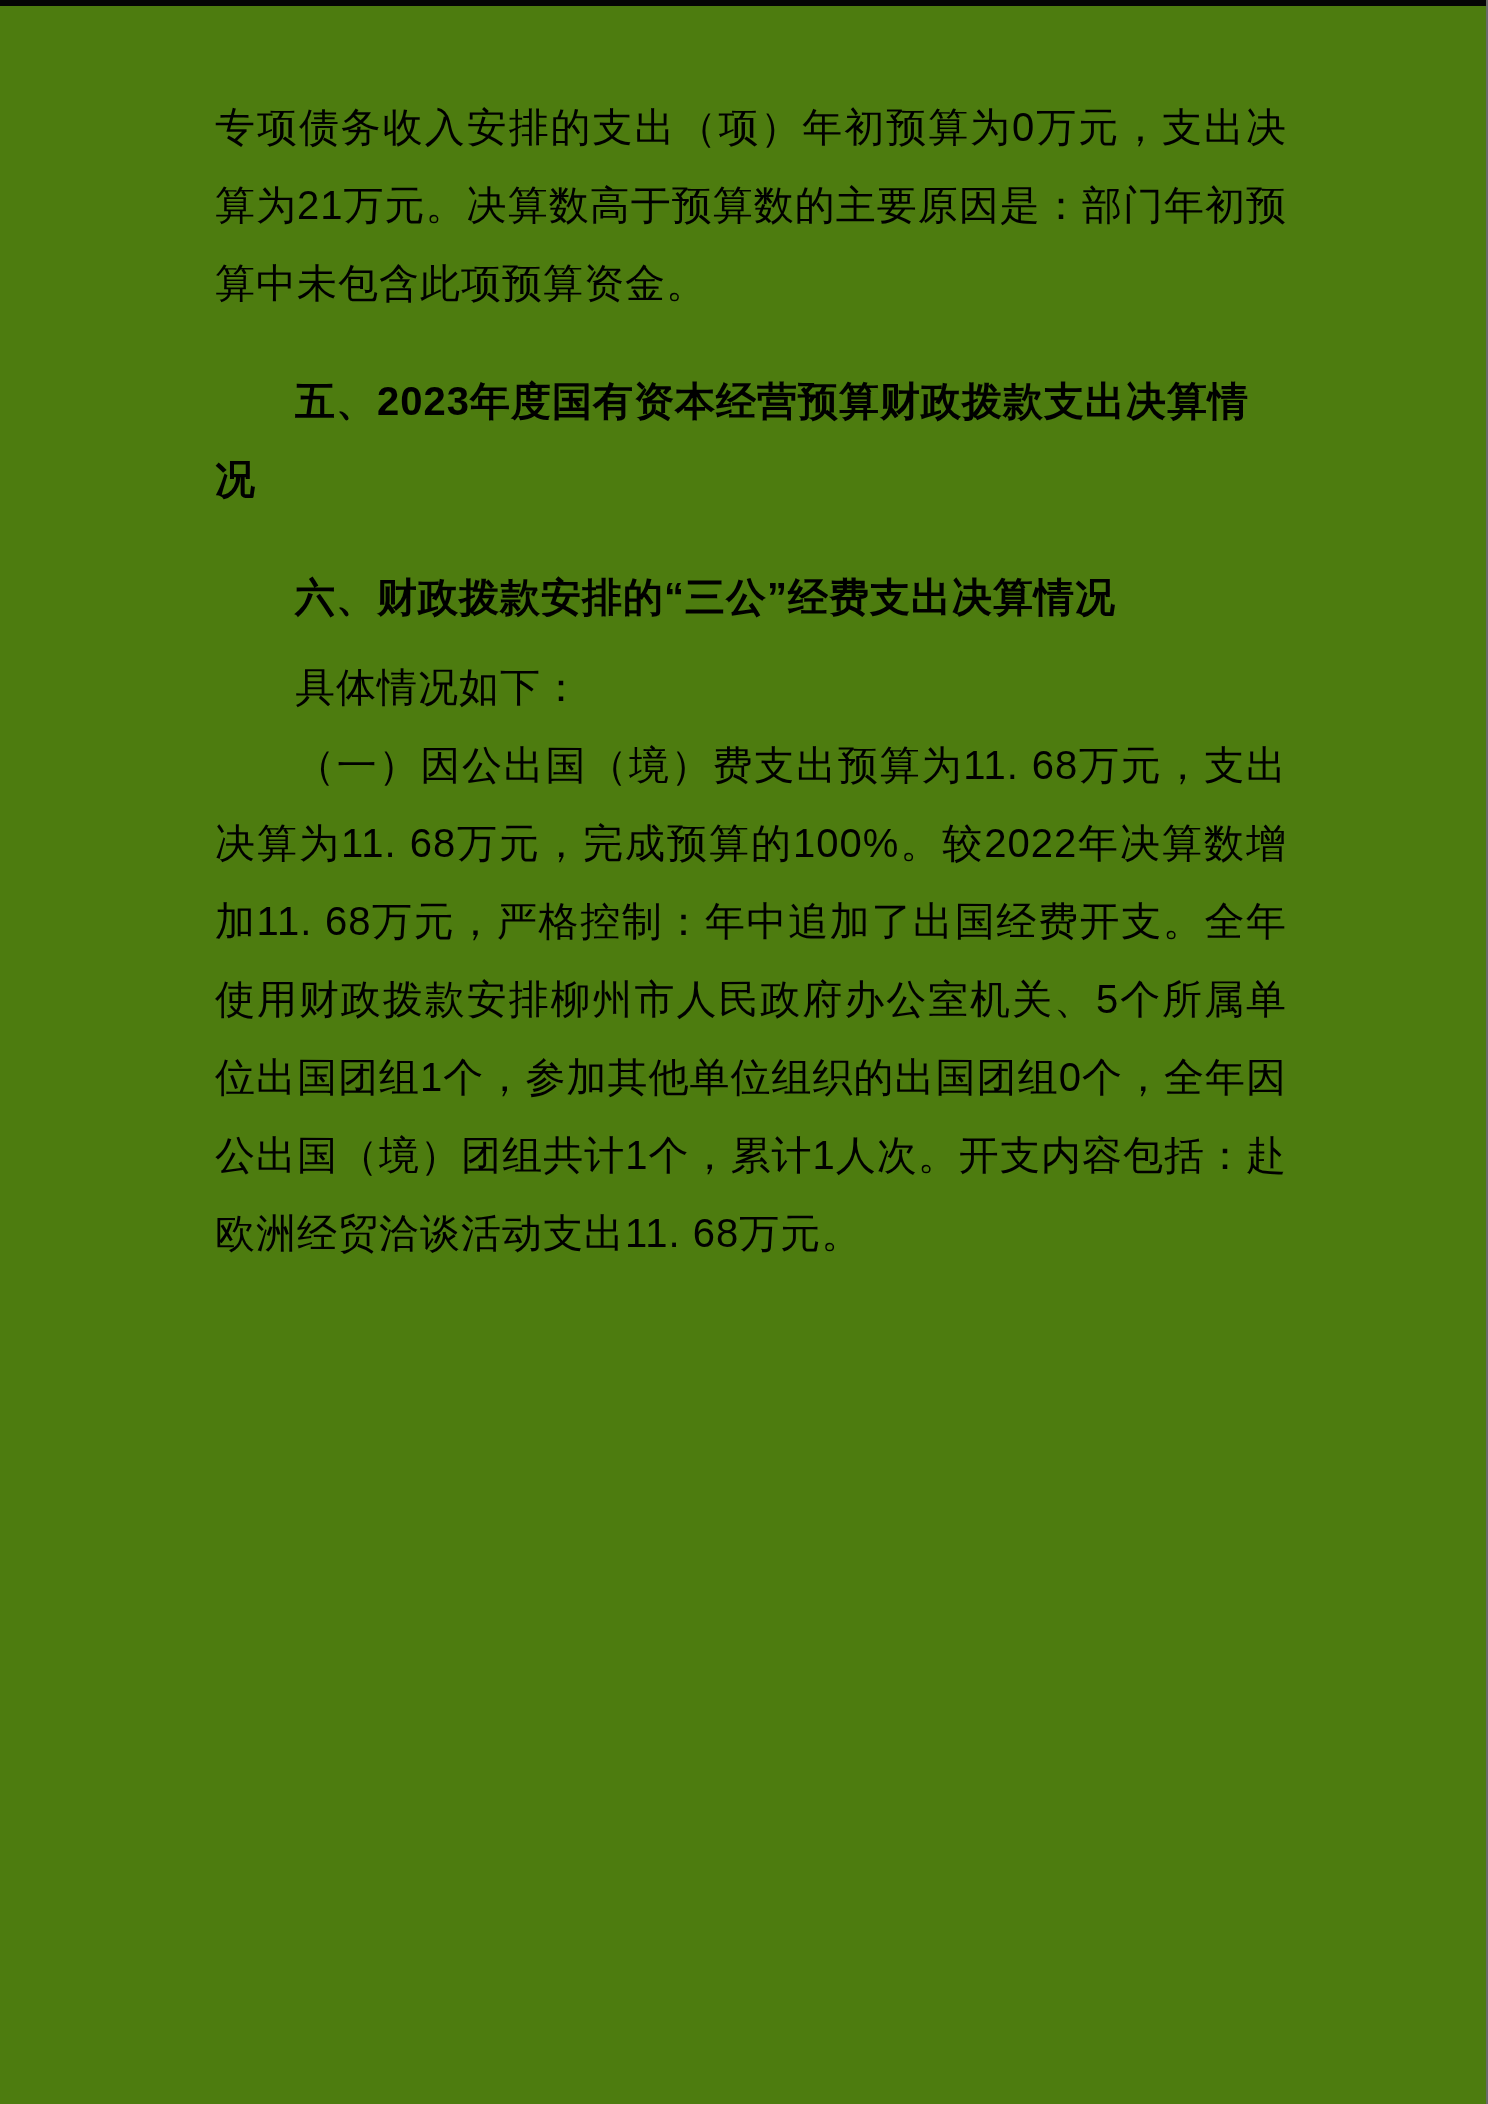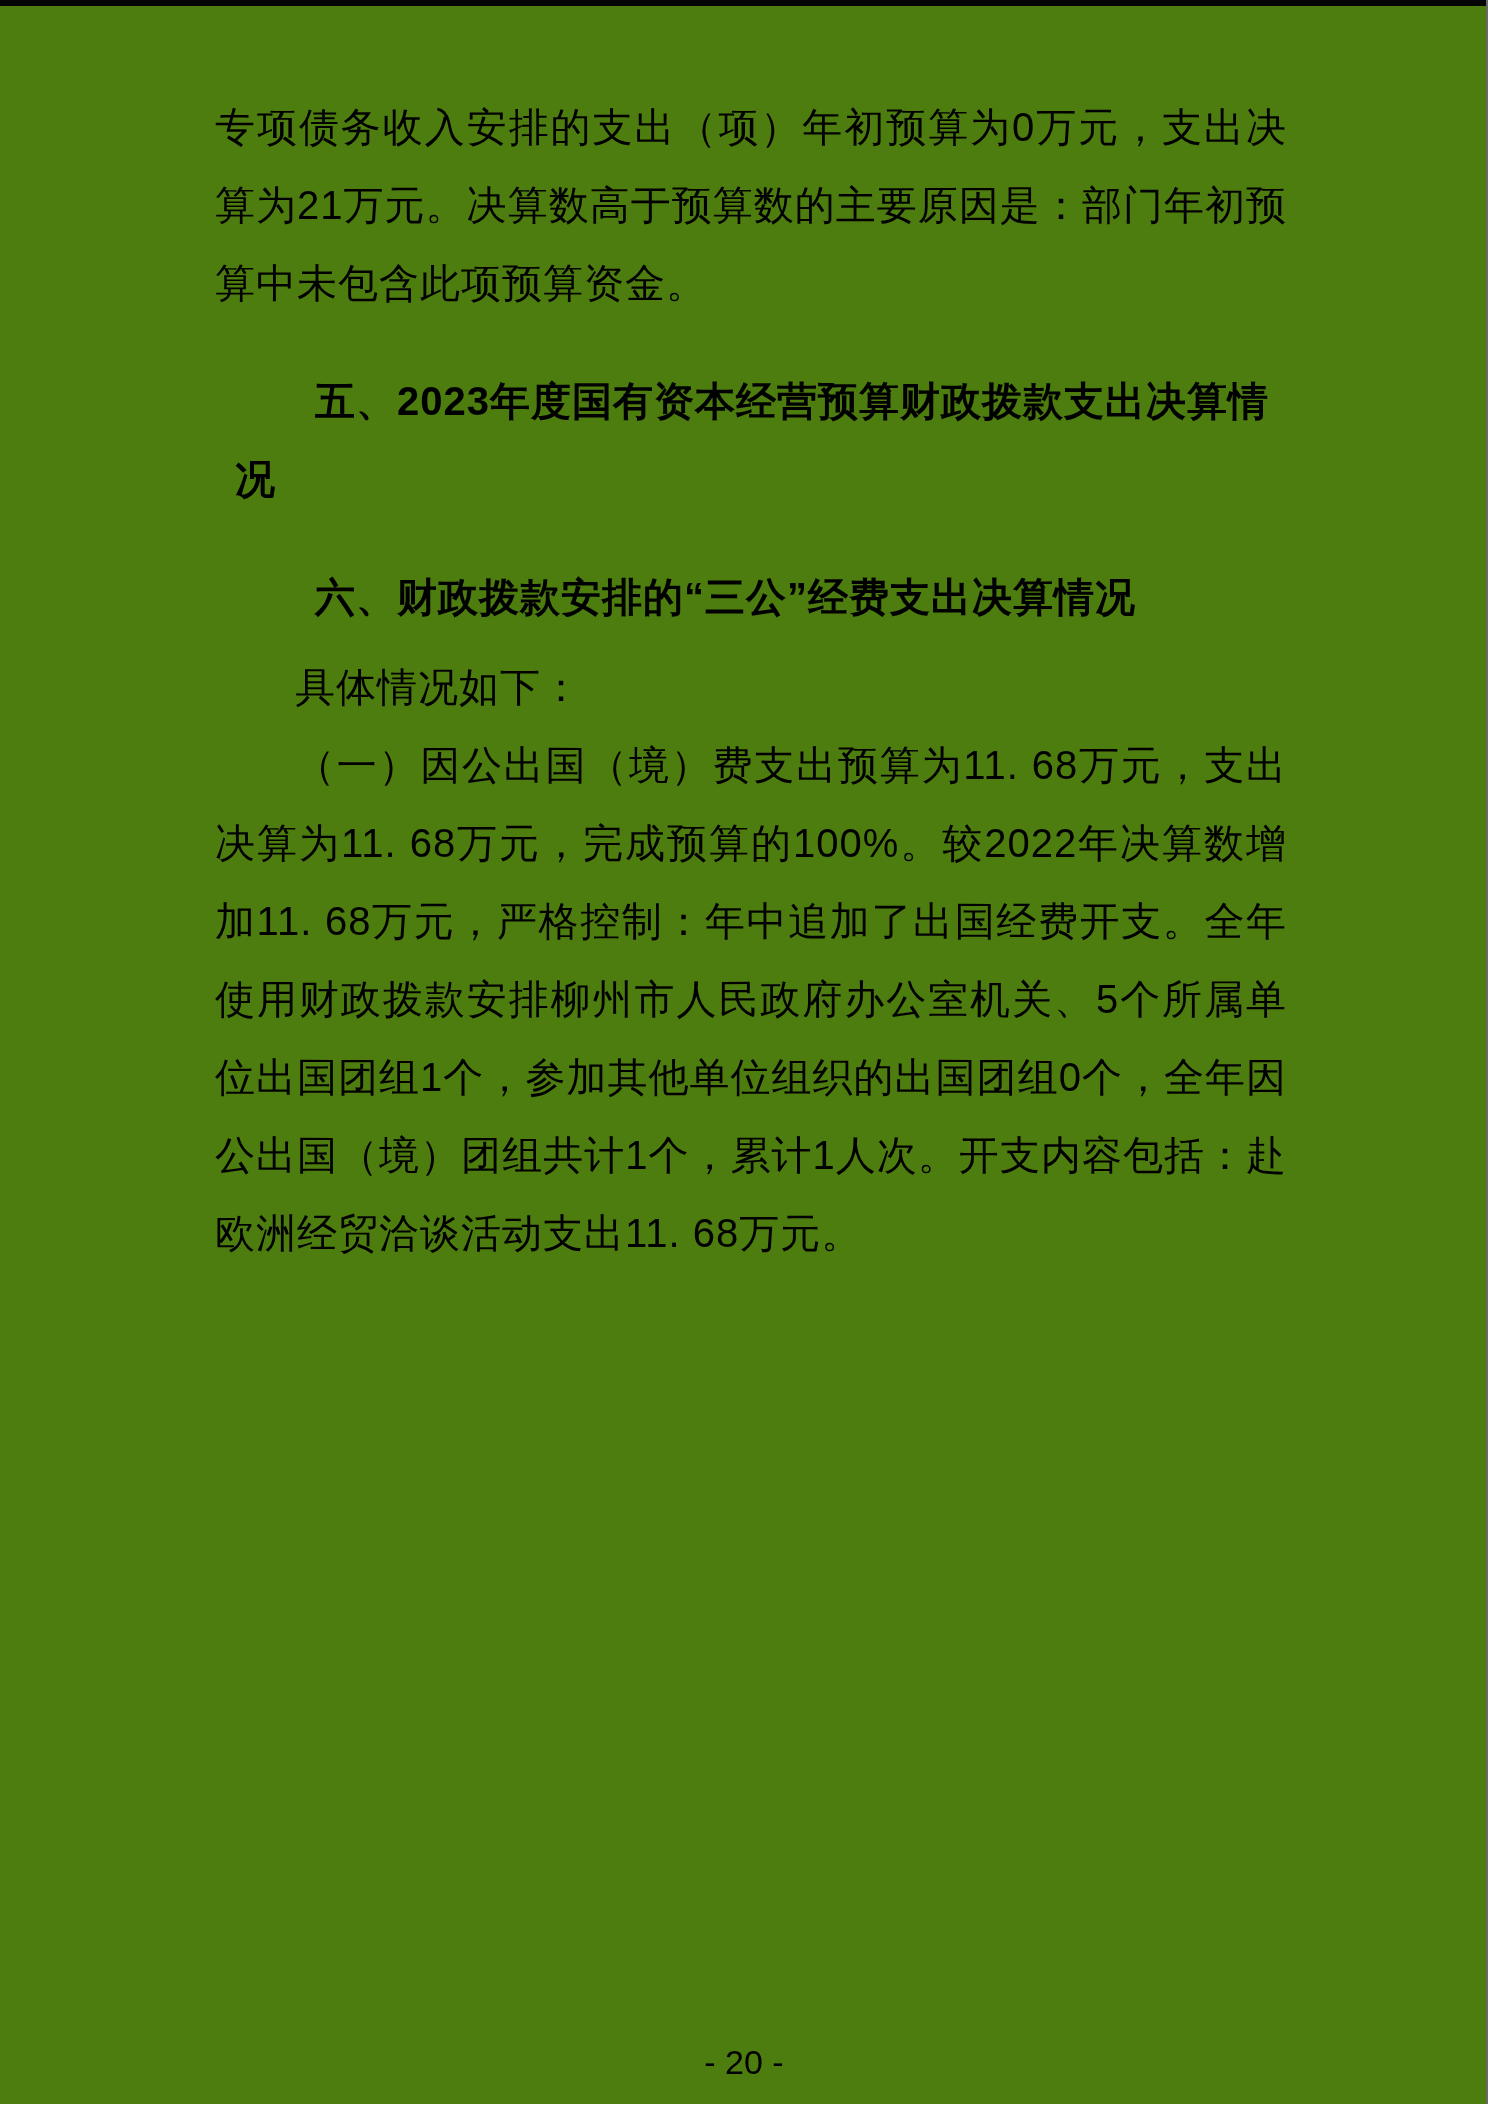--- a/index.html
+++ b/index.html
@@ -52,21 +52,20 @@
   }
   .content p.indent {
     text-indent: 2em;
   }
   .content p.heading {
     font-weight: bold;
     text-indent: 2em;
     margin-top: 40px;
     margin-bottom: 12px;
     text-align: left;
-    margin-left: 20px;
   }
   .footer {
     position: absolute;
     left: 0;
     top: 2042px;
     width: 100%;
     text-align: center;
     font-size: 34px;
     line-height: 40px;
     color: #000000;
@@ -87,15 +86,14 @@
 
 
     <p class="heading">六、财政拨款安排的“三公”经费支出决算情况</p>
 
 
     <p class="body indent">具体情况如下：</p>
 
     <p class="body indent">（一）因公出国（境）费支出预算为11. 68万元，支出决算为11. 68万元，完成预算的100%。较2022年决算数增加11. 68万元，严格控制：年中追加了出国经费开支。全年使用财政拨款安排柳州市人民政府办公室机关、5个所属单位出国团组1个，参加其他单位组织的出国团组0个，全年因公出国（境）团组共计1个，累计1人次。开支内容包括：赴欧洲经贸洽谈活动支出11. 68万元。</p>
   </div>
 
-  <div class="footer">- 20 -</div>
 
 </div>
 
 </body></html>

